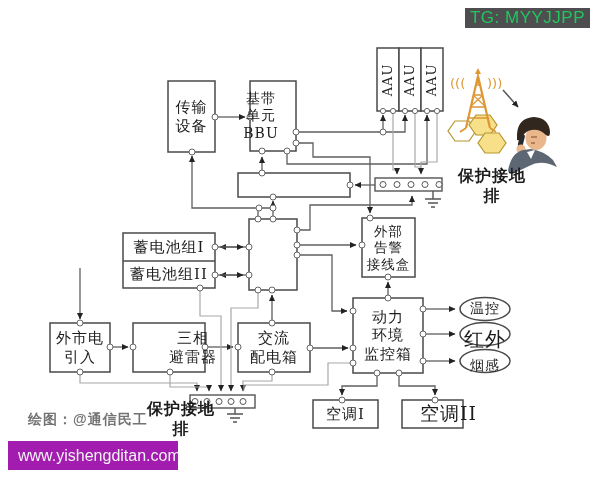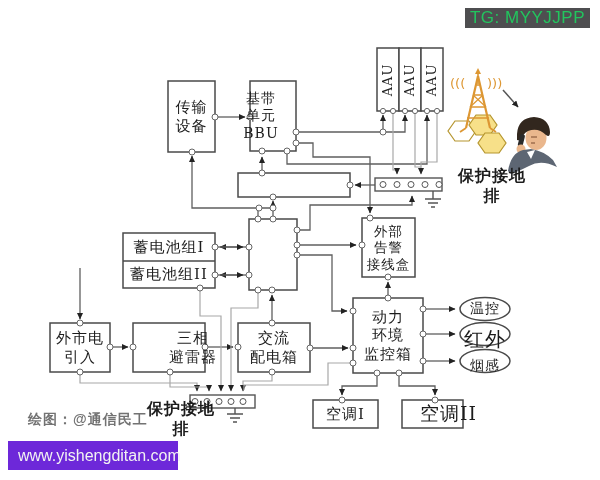--- a/index.html
+++ b/index.html
@@ -7,21 +7,21 @@
          font-family:"DejaVu Serif", serif;}
   #wires{position:absolute;left:0;top:0;}
   .lbl{position:absolute;display:flex;align-items:center;justify-content:center;
        text-align:center;color:#1c1c1c;white-space:pre-line;pointer-events:none;
        line-height:1.22;letter-spacing:1px;}
   .rot{transform:rotate(-90deg);letter-spacing:1px;font-size:13px;color:#222;
        font-family:"DejaVu Serif", serif;}
   .tagbox{position:absolute;left:465px;top:8px;width:125px;height:20px;background:#4e4e50;
           color:#22c55e;display:flex;align-items:center;justify-content:center;
           font-family:"Liberation Sans", sans-serif;font-size:17px;letter-spacing:.5px;}
-  .wmbar{position:absolute;left:8px;top:441px;width:170px;height:29px;background:#6d28d9;
+  .wmbar{position:absolute;left:8px;top:441px;width:170px;height:29px;background:#a21caf;
          color:#f2f2f2;display:flex;align-items:center;padding-left:10px;box-sizing:border-box;
          font-family:"Liberation Sans", sans-serif;font-size:16px;}
   .credit{position:absolute;left:28px;top:411px;font-family:"Liberation Sans", sans-serif;
           font-size:14px;font-weight:bold;color:#737373;letter-spacing:1px;}
   .glabel{font-weight:600;text-align:center;}
 </style>
 </head>
 <body>
 
 <div id="stage">

